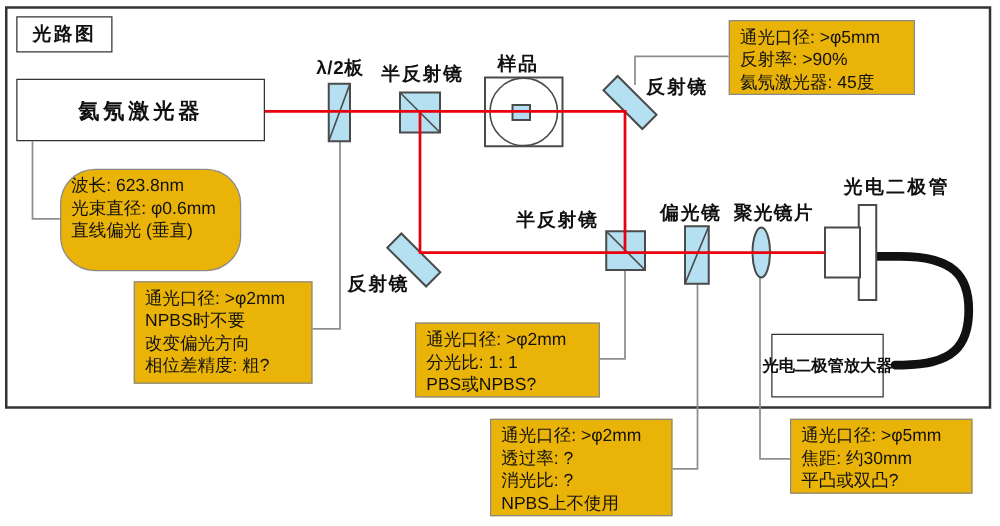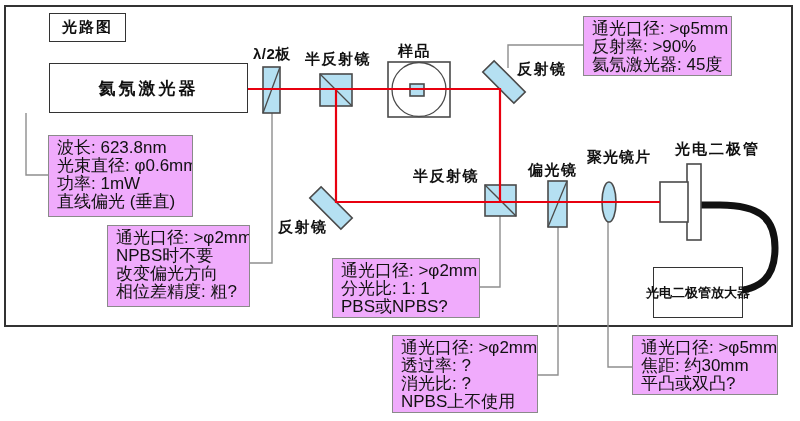--- a/index.html
+++ b/index.html
@@ -8,25 +8,25 @@
     position:relative;width:800px;height:421px;overflow:hidden;
     font-family:"Liberation Sans","DejaVu Sans",sans-serif;color:#111;background:#fff;
   }
   #frame{
     position:absolute;left:4px;top:5px;width:789px;height:322px;
     border:2px solid #333;box-sizing:border-box;background:transparent;z-index:0;
   }
   svg.layer{position:absolute;left:0;top:0;z-index:1;}
   .wbox{
     position:absolute;background:#fff;border:1.6px solid #333;box-sizing:border-box;
-    display:flex;align-items:center;justify-content:center;z-index:2;white-space:nowrap;margin-left:36px;
+    display:flex;align-items:center;justify-content:center;z-index:2;white-space:nowrap;
   }
   .note{
-    position:absolute;background:#f0abfc;border:1.5px solid #8a8a8a;box-sizing:border-box;
-    padding:3px 8px;font-size:17px;line-height:18px;z-index:2;white-space:nowrap;overflow:hidden;
+    position:absolute;background:#eab308;border:1.5px solid #8a8a8a;box-sizing:border-box;
+    padding:3px 8px;font-size:14px;line-height:18px;z-index:2;white-space:nowrap;overflow:hidden;
   }
   .label{
     position:absolute;font-size:15px;font-weight:600;letter-spacing:1.5px;
     white-space:nowrap;z-index:3;
   }
   .title-box{font-size:15px;font-weight:600;letter-spacing:2px;}
   .laser-box{font-size:17px;font-weight:600;letter-spacing:3px;}
   .amp-box{font-size:13px;font-weight:600;letter-spacing:0;}
 </style>
 </head>
@@ -102,24 +102,23 @@
   </div>
 
   <div class="wbox laser-box" style="left:13px;top:63px;width:199px;height:50px;">
     <span>氦氖激光器</span>
   </div>
 
   <div class="wbox amp-box" style="left:617px;top:267px;width:90px;height:51px;">
     <span>光电二极管放大器</span>
   </div>
 
-  <div class="note" style="left:48px;top:135px;width:145px;height:82px;">
+  <div class="note" style="left:48px;top:135px;width:145px;height:82px;border-radius:28px;">
     <div>波长: 623.8nm</div>
     <div>光束直径: φ0.6mm</div>
-    <div>功率: 1mW</div>
     <div>直线偏光 (垂直)</div>
   </div>
 
   <div class="note" style="left:107px;top:225px;width:143px;height:82px;">
     <div>通光口径: &gt;φ2mm</div>
     <div>NPBS时不要</div>
     <div>改变偏光方向</div>
     <div>相位差精度: 粗?</div>
   </div>
 
@@ -148,16 +147,16 @@
     <div>平凸或双凸?</div>
   </div>
 
   <div class="label" style="left:253px;top:45px;letter-spacing:0.5px;text-align:right;">λ/2板</div>
   <div class="label" style="left:305px;top:50px;">半反射镜</div>
   <div class="label" style="left:398px;top:42px;">样品</div>
   <div class="label" style="left:517px;top:60px;">反射镜</div>
   <div class="label" style="left:278px;top:218px;">反射镜</div>
   <div class="label" style="left:413px;top:167px;">半反射镜</div>
   <div class="label" style="left:528px;top:161px;">偏光镜</div>
-  <div class="label" style="left:587px;top:148px;letter-spacing:1px;">聚光镜片</div>
+  <div class="label" style="left:587px;top:161px;letter-spacing:1px;">聚光镜片</div>
   <div class="label" style="left:675px;top:140px;letter-spacing:2px;text-align:center;">光电二极管</div>
 
 </div>
 
 </body></html>

